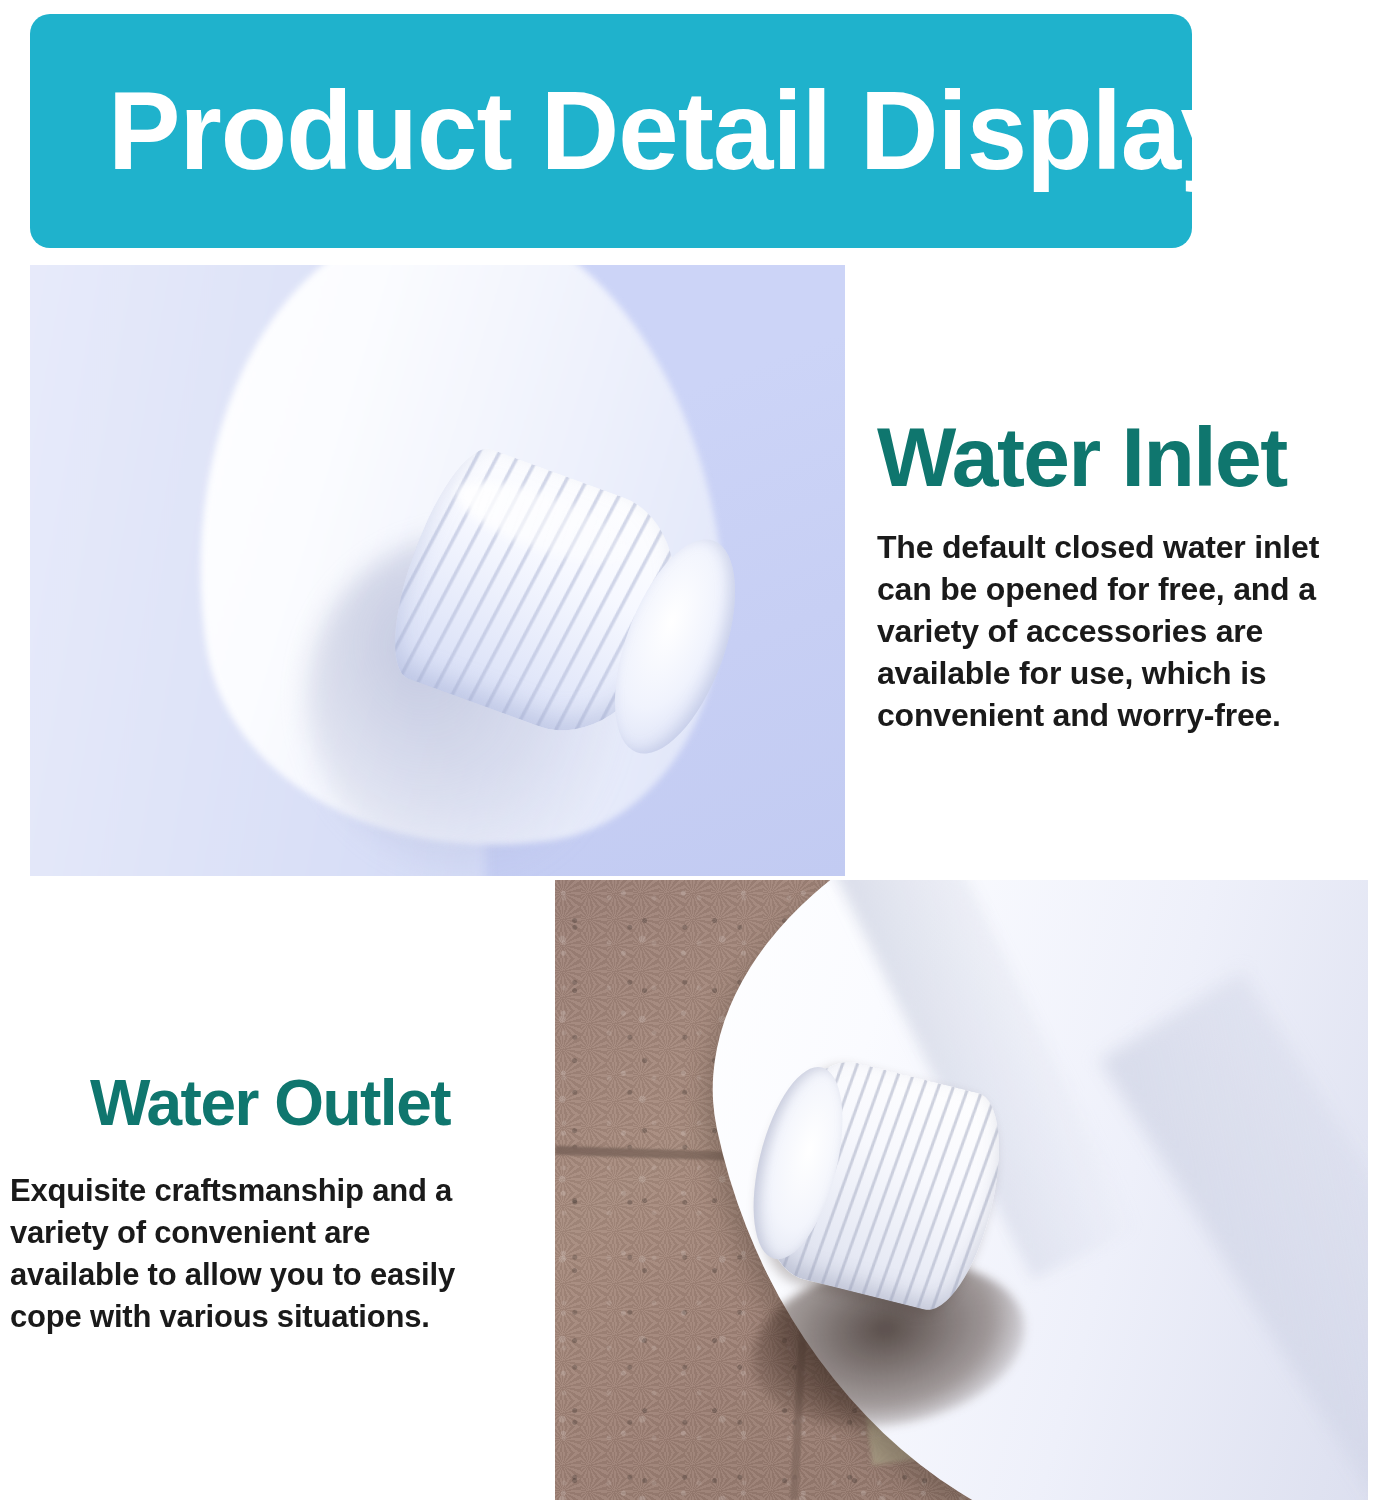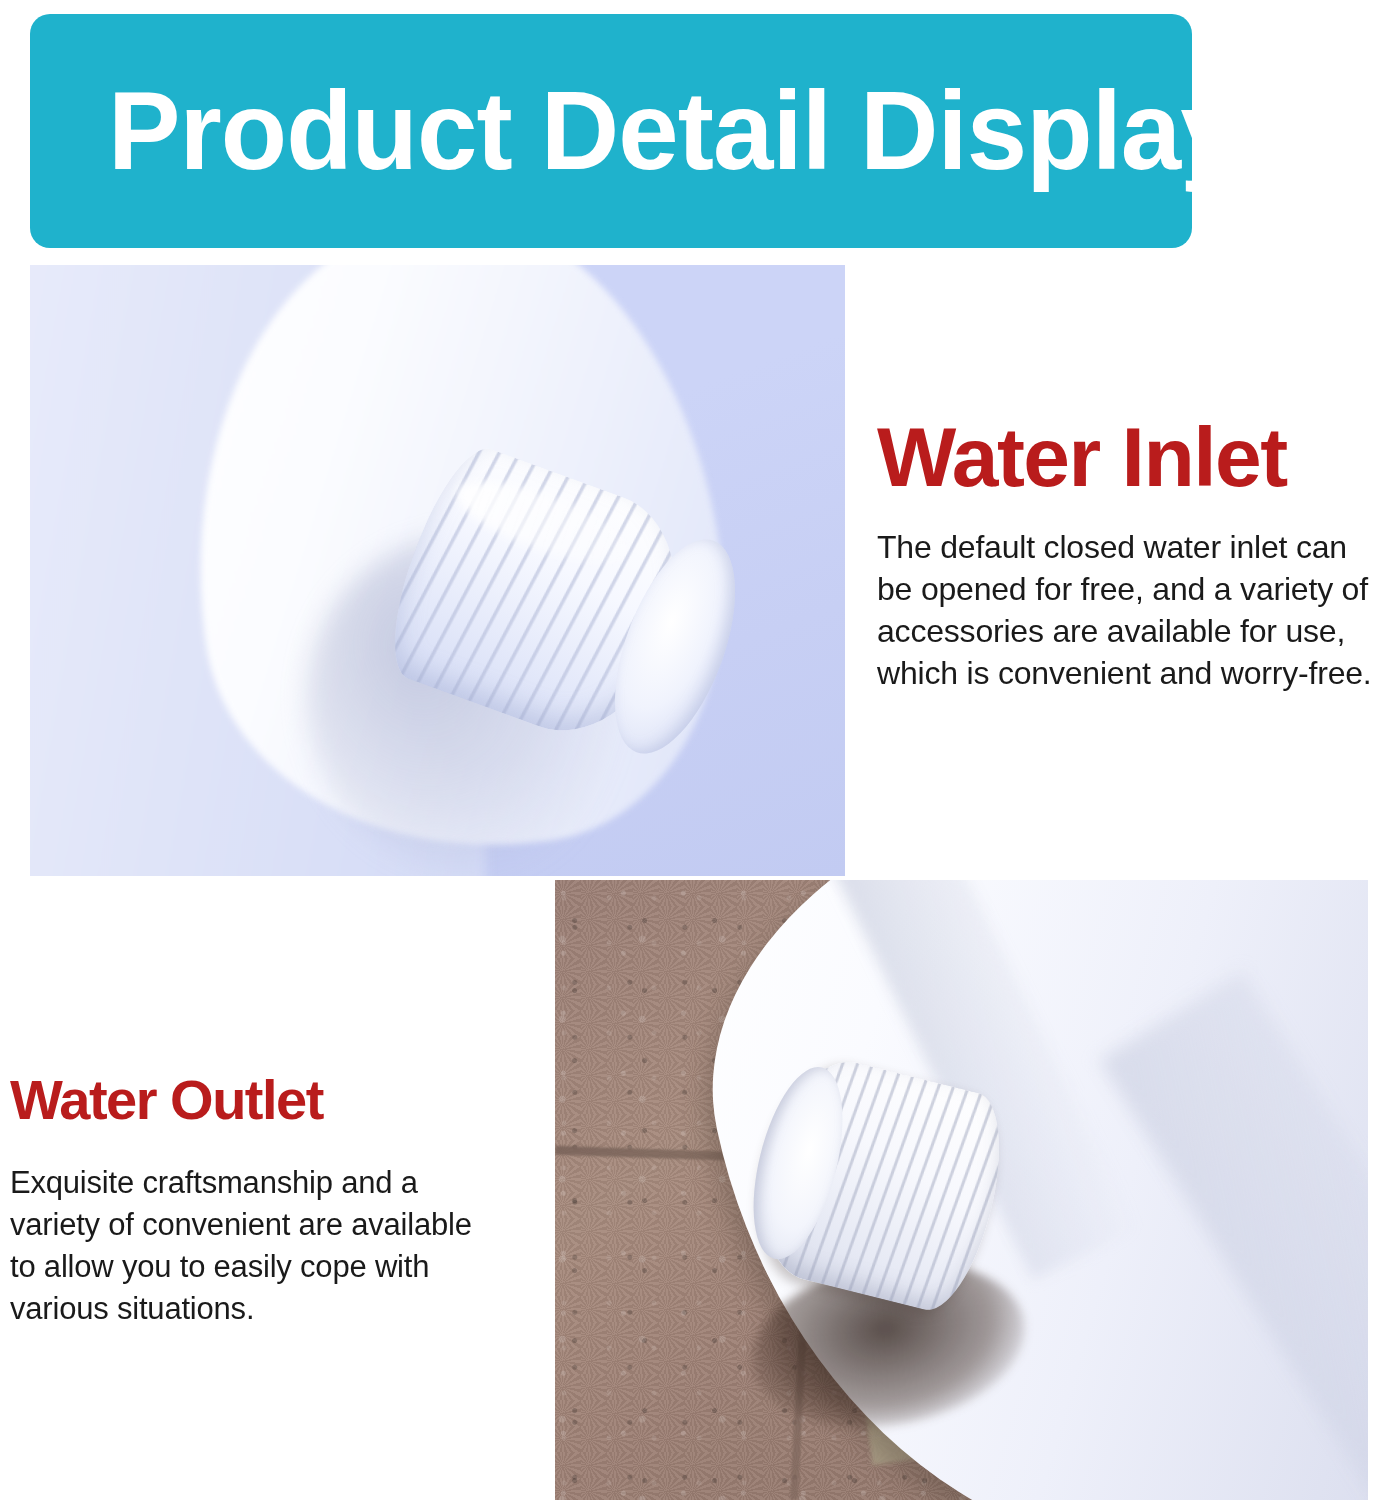--- a/index.html
+++ b/index.html
@@ -310,42 +310,43 @@
   }
 
   .block-outlet {
     left: 10px;
     top: 1073px;
     width: 520px;
   }
 
   .section-heading {
     margin: 0 0 28px 0;
-    color: #b91c1c;
+    color: #0f766e;
     font-family: "Liberation Sans", "DejaVu Sans", sans-serif;
     font-weight: bold;
     font-size: 84px;
     line-height: 0.95;
     letter-spacing: -1.5px;
     white-space: nowrap;
   }
 
   .section-body {
     margin: 0;
     color: #1a1a1a;
     font-family: "Liberation Sans", "DejaVu Sans", sans-serif;
-    font-weight: normal;
+    font-weight: bold;
     font-size: 32px;
     line-height: 42px;
     letter-spacing: -0.2px;
   }
 
   .block-outlet .section-heading {
-    font-size: 56px;
+    font-size: 64px;
     margin-bottom: 36px;
+    text-align: center;
   }
 
   .block-outlet .section-body {
     font-size: 31px;
     line-height: 42px;
     width: 470px;
   }
 </style>
 </head>
 <body>

